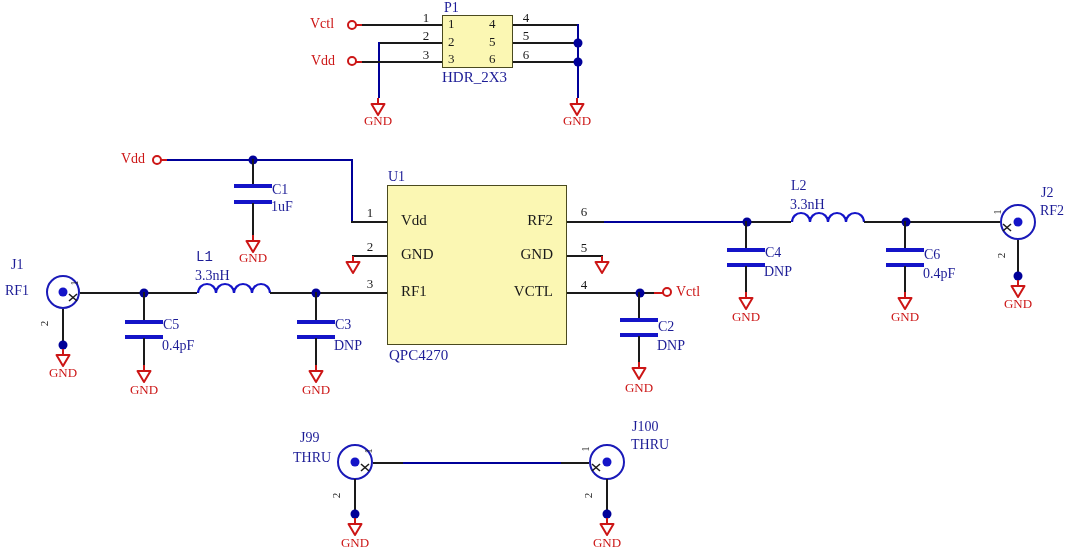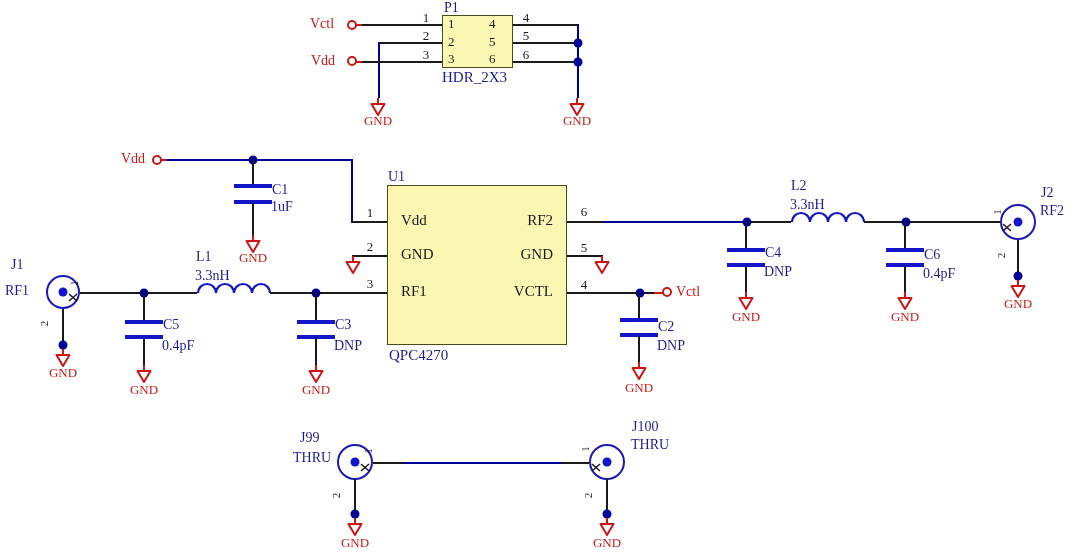--- a/index.html
+++ b/index.html
@@ -184,21 +184,21 @@
   <span class="t nv" style="left:162px;top:339px;">0.4pF</span>
   <div class="wv cb" style="left:143px;top:338px;height:27px;"></div>
   <div class="gnd" style="left:135px;top:365px;">
     <svg width="18" height="19">
         <line x1="9" y1="0" x2="9" y2="6" stroke="#cc1616" stroke-width="2"></line>
         <path d="M2.5,6 L15.5,6 L9,17 Z" fill="#fff" stroke="#cc1616" stroke-width="2" stroke-linejoin="round"></path>
       </svg>
   </div>
   <span class="t gtxt" style="left:122px;top:383px;">GND</span>
 
-  <span class="t nv" style="left:196px;top:250px;">L1</span>
+  <span class="t nv" style="left:196px;top:250px;font-family:Liberation Mono, monospace;">L1</span>
   <span class="t nv" style="left:195px;top:269px;">3.3nH</span>
   <div style="position:absolute;left:197px;top:280px;">
     <svg width="74" height="14" viewBox="0 0 74 14">
         <path d="M1,13 A9,9 0 0 1 19,13 A9,9 0 0 1 37,13 A9,9 0 0 1 55,13 A9,9 0 0 1 73,13" fill="none" stroke="#1414c8" stroke-width="2.2"></path>
       </svg>
   </div>
   <div class="wh cb" style="left:270px;top:292px;width:117px;"></div>
   <div class="dot" style="left:316px;top:293px;"></div>
 
   <div class="wv cb" style="left:315px;top:292px;height:29px;"></div>

